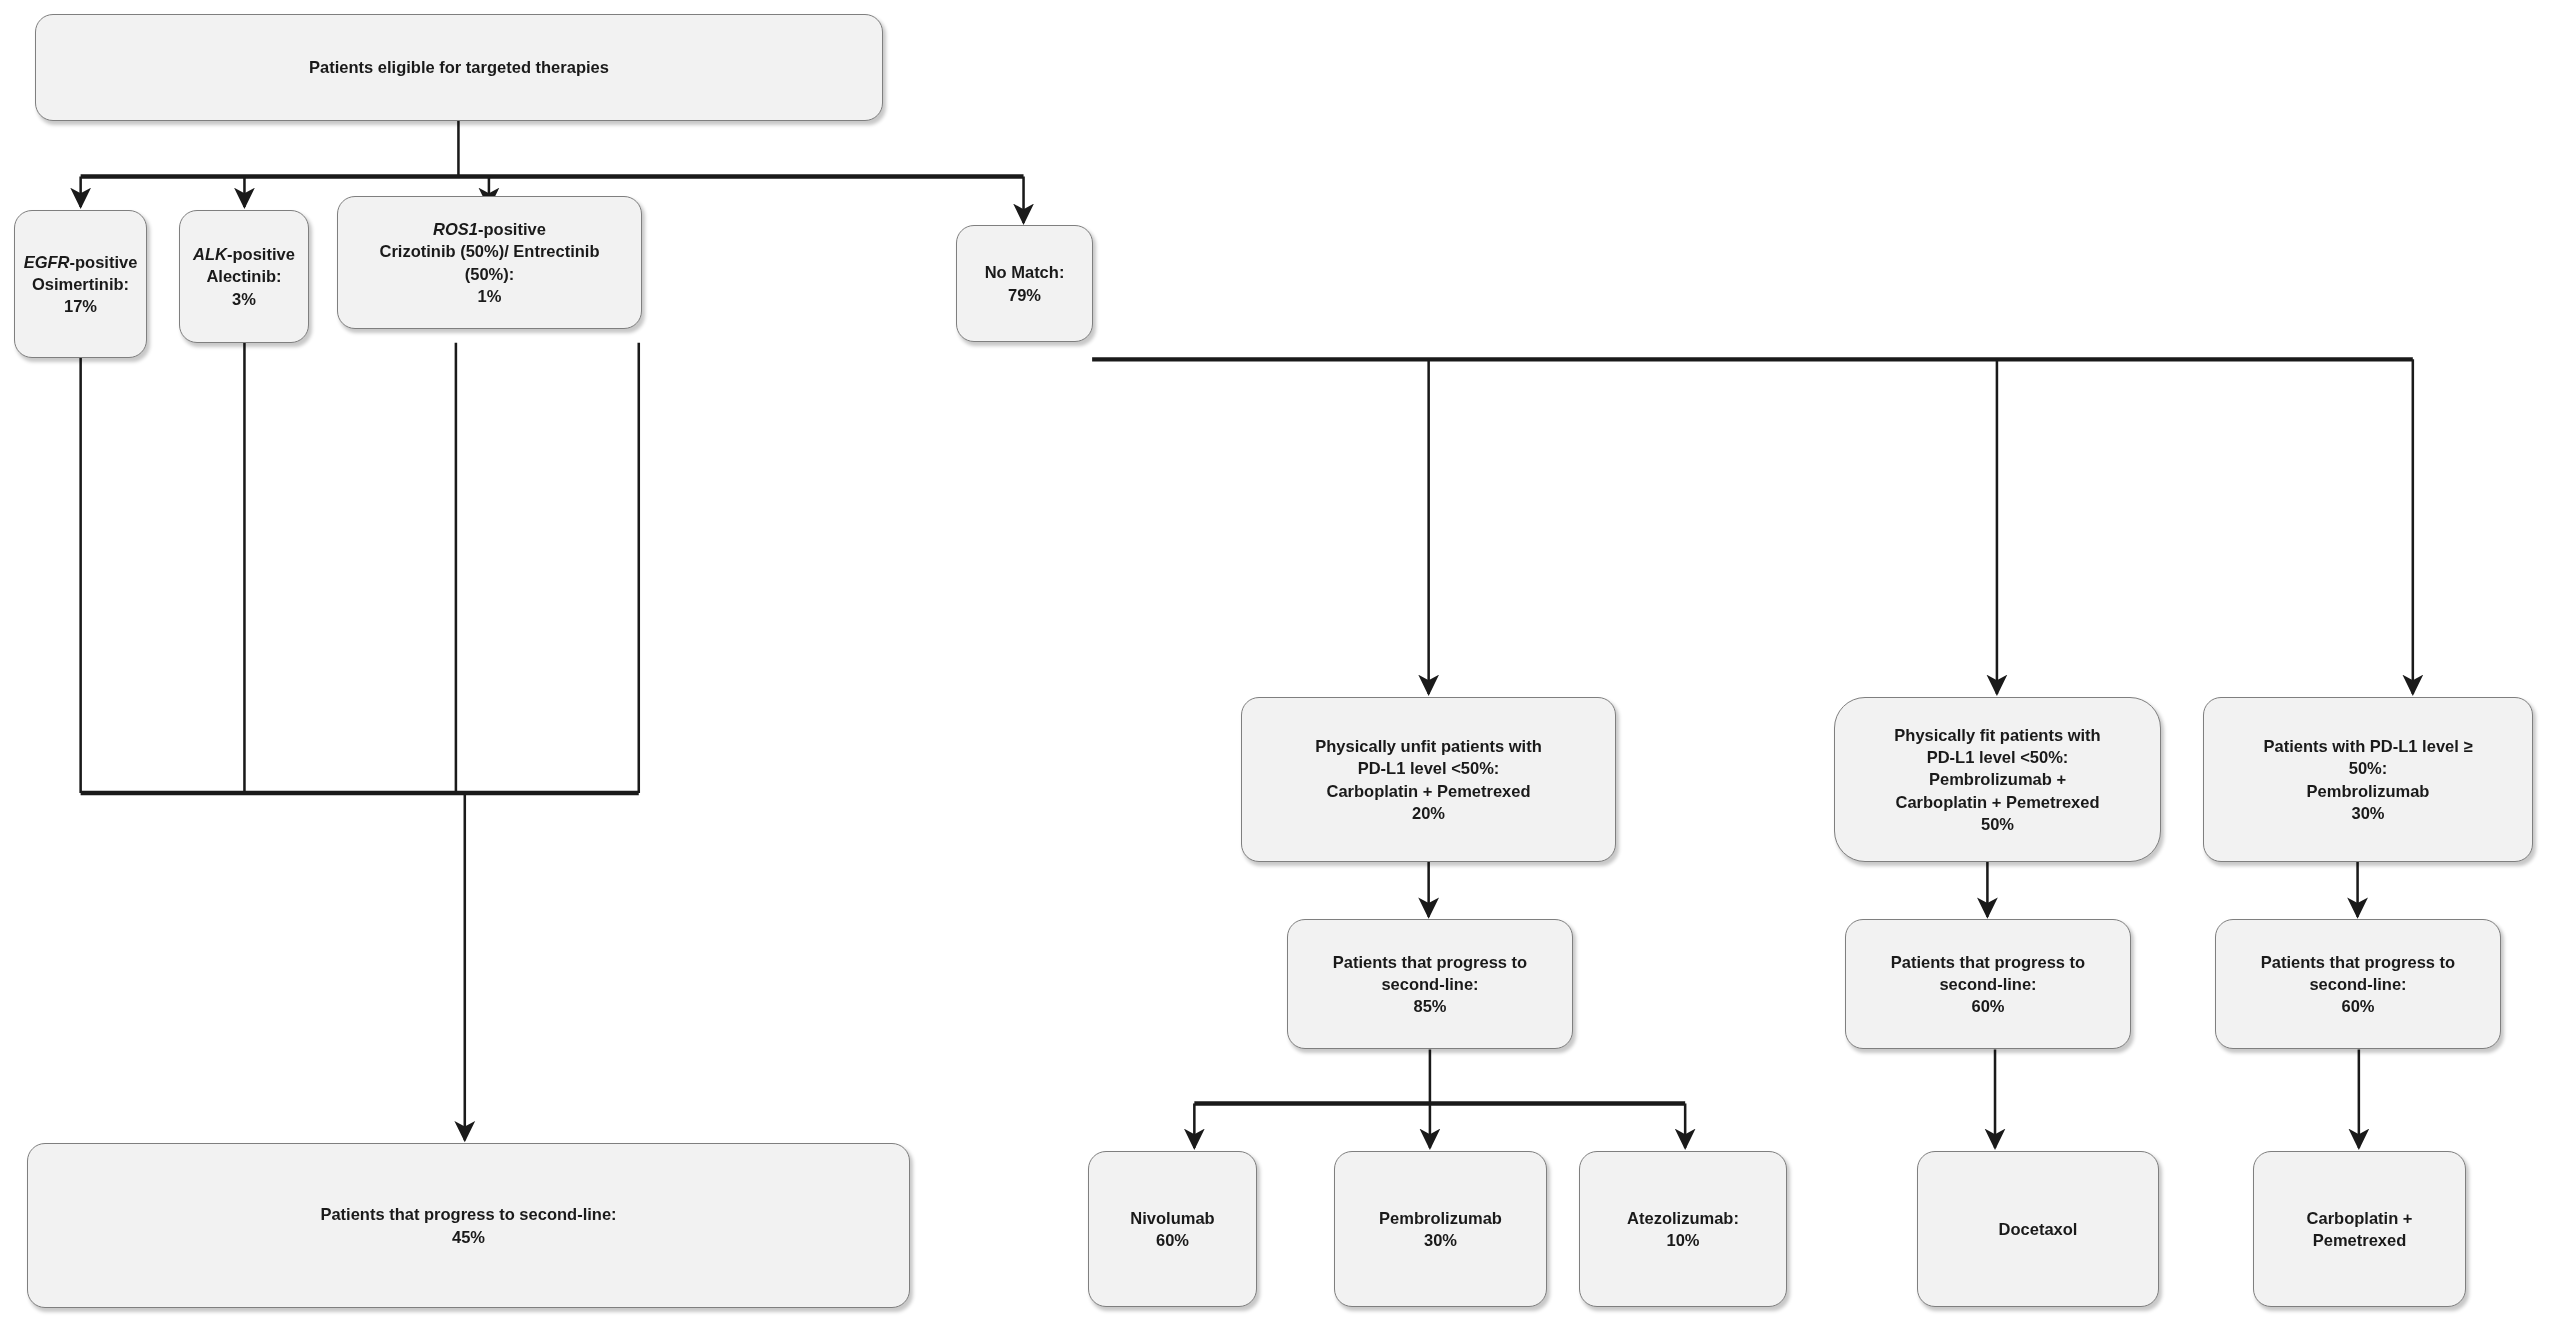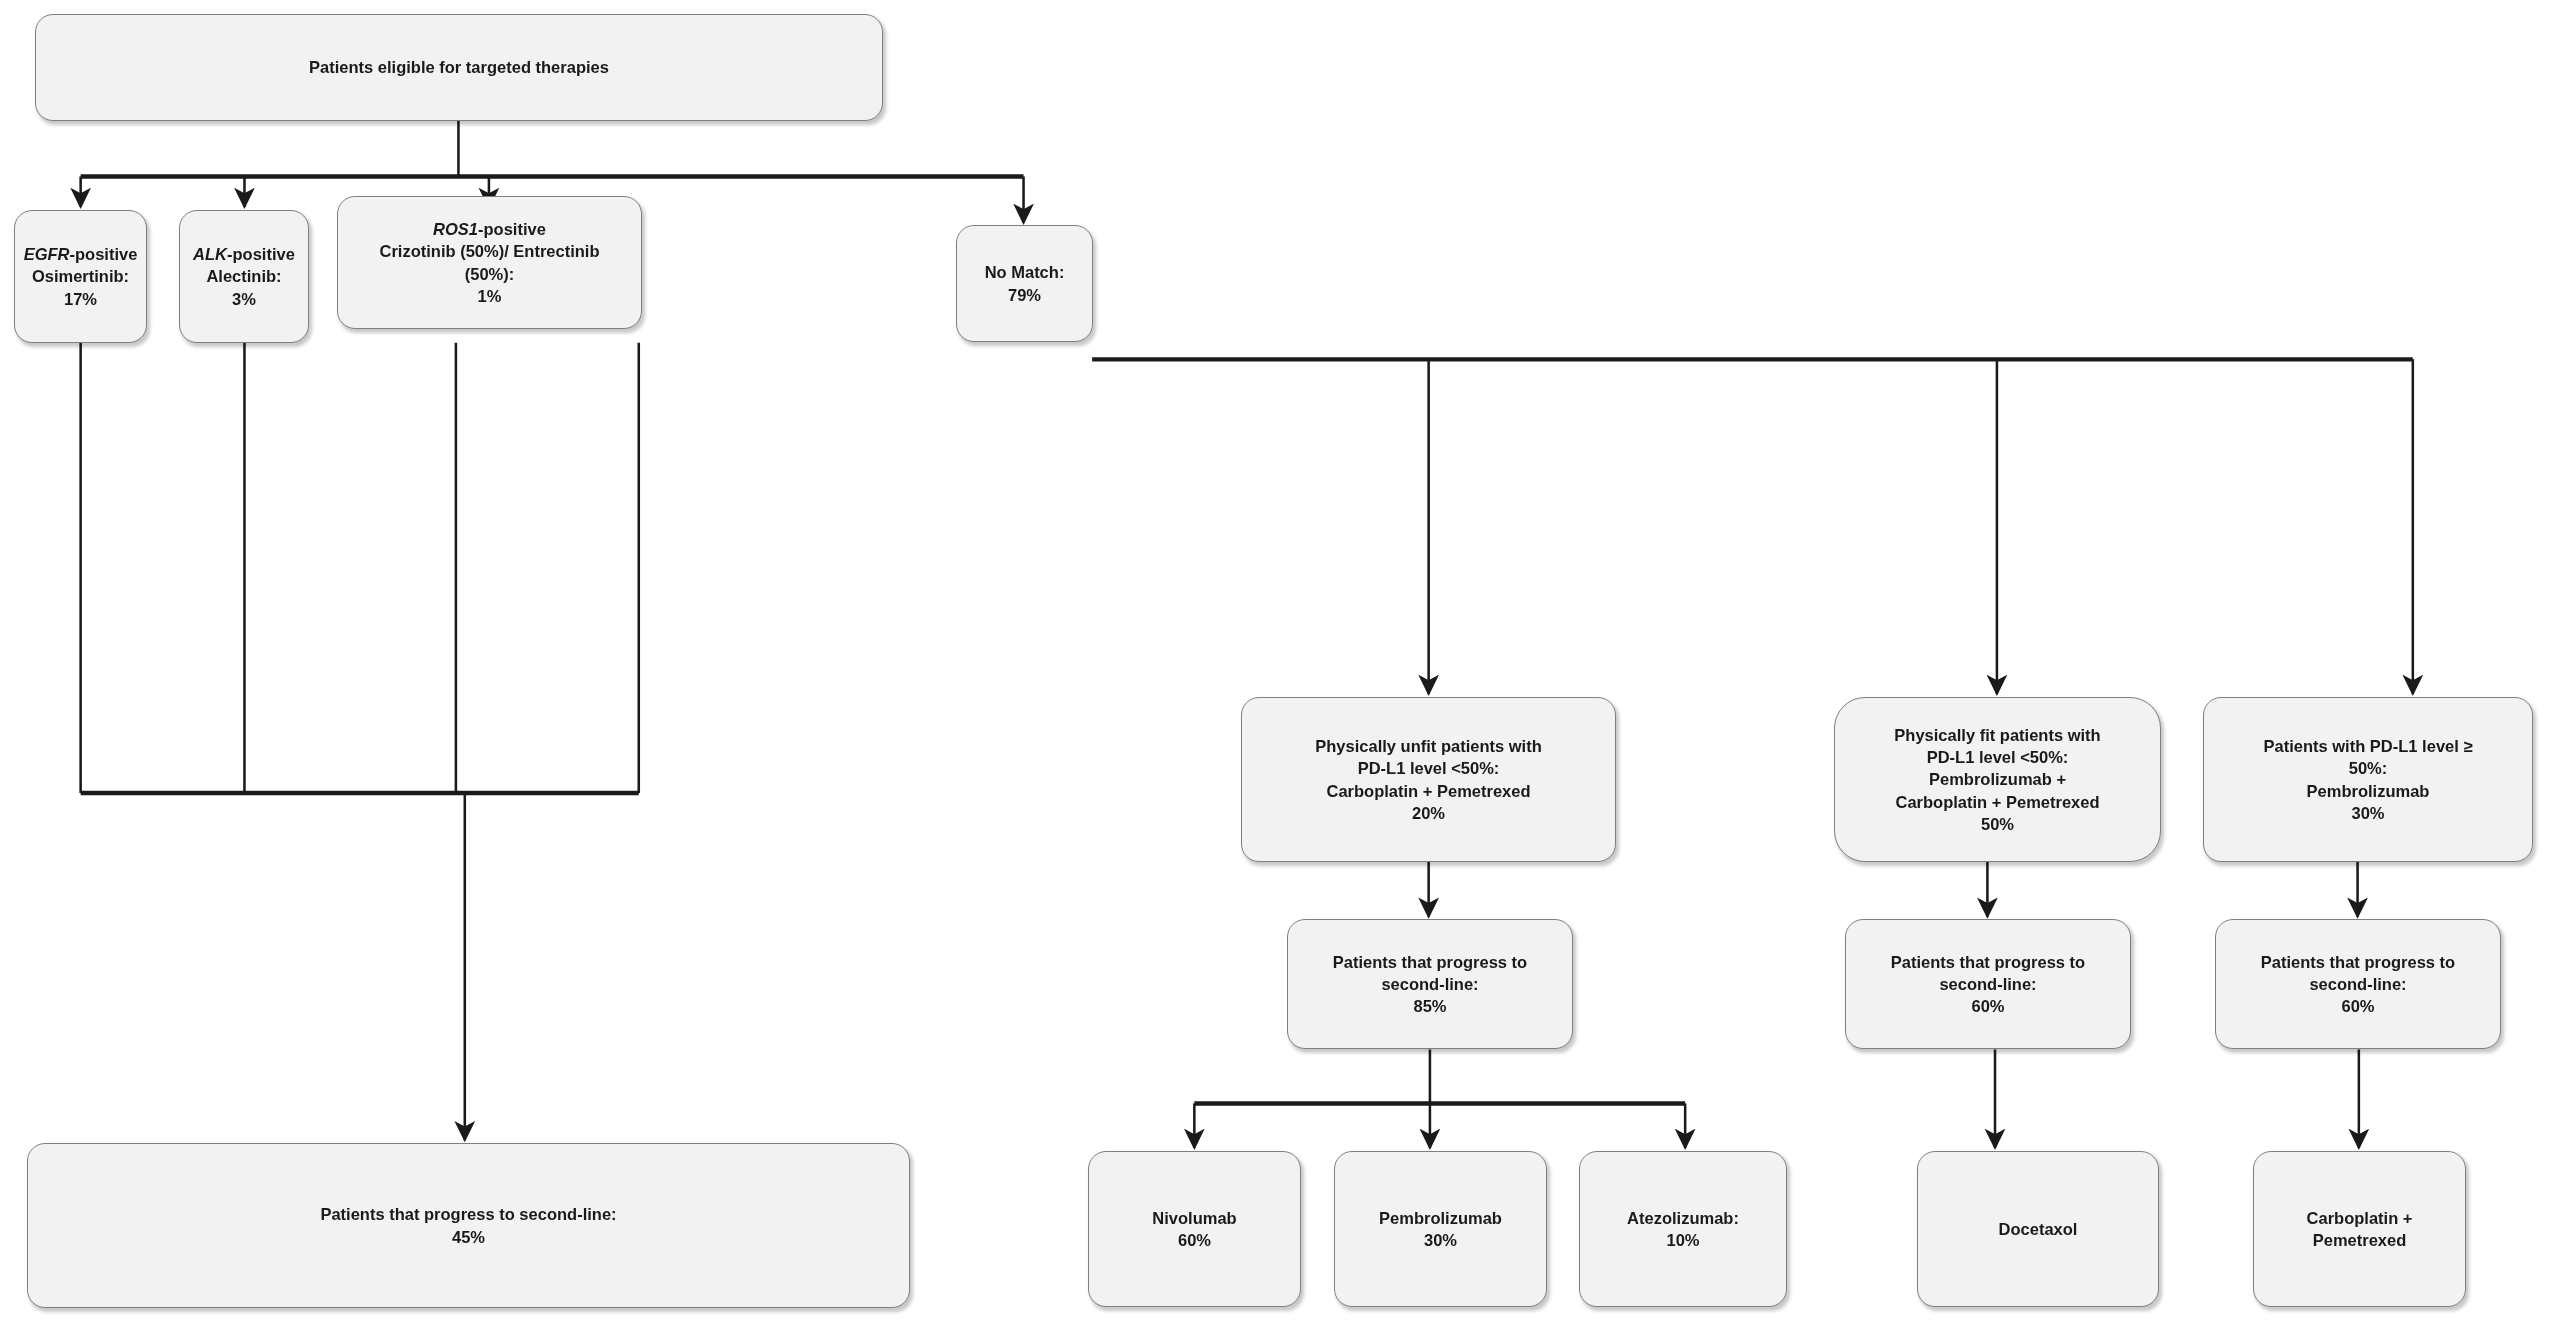--- a/index.html
+++ b/index.html
@@ -91,21 +91,21 @@
         <polyline points="2654,1738 2654,1808" fill="none" stroke="#1a1a1a" stroke-width="4" stroke-linecap="butt" stroke-linejoin="miter" marker-end="url(#arrowhead)"></polyline>
         <polyline points="3142,1653 3142,1808" fill="none" stroke="#1a1a1a" stroke-width="4" stroke-linecap="butt" stroke-linejoin="miter" marker-end="url(#arrowhead)"></polyline>
         <polyline points="3715,1653 3715,1808" fill="none" stroke="#1a1a1a" stroke-width="4" stroke-linecap="butt" stroke-linejoin="miter" marker-end="url(#arrowhead)"></polyline>
       </g>
   </svg>
 
   <div class="node" style="left: 35px; top: 14px; width: 848px; height: 107px;">
     <span class="txt">Patients eligible for targeted therapies</span>
   </div>
 
-  <div class="node" style="left: 14px; top: 210px; width: 133px; height: 133px;">
+  <div class="node" style="left: 14px; top: 210px; width: 133px; height: 148px;">
     <span class="txt"><em class="gene">EGFR</em><span><span>-positive</span><br><span>Osimertinib:</span><br><span>17%</span></span></span>
   </div>
 
   <div class="node" style="left: 179px; top: 210px; width: 130px; height: 133px;">
     <span class="txt"><em class="gene">ALK</em><span><span>-positive</span><br><span>Alectinib:</span><br><span>3%</span></span></span>
   </div>
 
   <div class="node" style="left: 337px; top: 196px; width: 305px; height: 133px;">
     <span class="txt"><em class="gene">ROS1</em><span><span>-positive</span><br><span>Crizotinib (50%)/ Entrectinib</span><br><span>(50%):</span><br><span>1%</span></span></span>
   </div>
@@ -153,21 +153,21 @@
     <span class="txt">Patients that progress to
 second-line:
 60%</span>
   </div>
 
   <div class="node" style="left: 27px; top: 1143px; width: 883px; height: 165px;">
     <span class="txt">Patients that progress to second-line:
 45%</span>
   </div>
 
-  <div class="node" style="left: 1088px; top: 1151px; width: 213px; height: 156px;">
+  <div class="node" style="left: 1088px; top: 1151px; width: 169px; height: 156px;">
     <span class="txt">Nivolumab
 60%</span>
   </div>
 
   <div class="node" style="left: 1334px; top: 1151px; width: 213px; height: 156px;">
     <span class="txt">Pembrolizumab
 30%</span>
   </div>
 
   <div class="node" style="left: 1579px; top: 1151px; width: 208px; height: 156px;">

